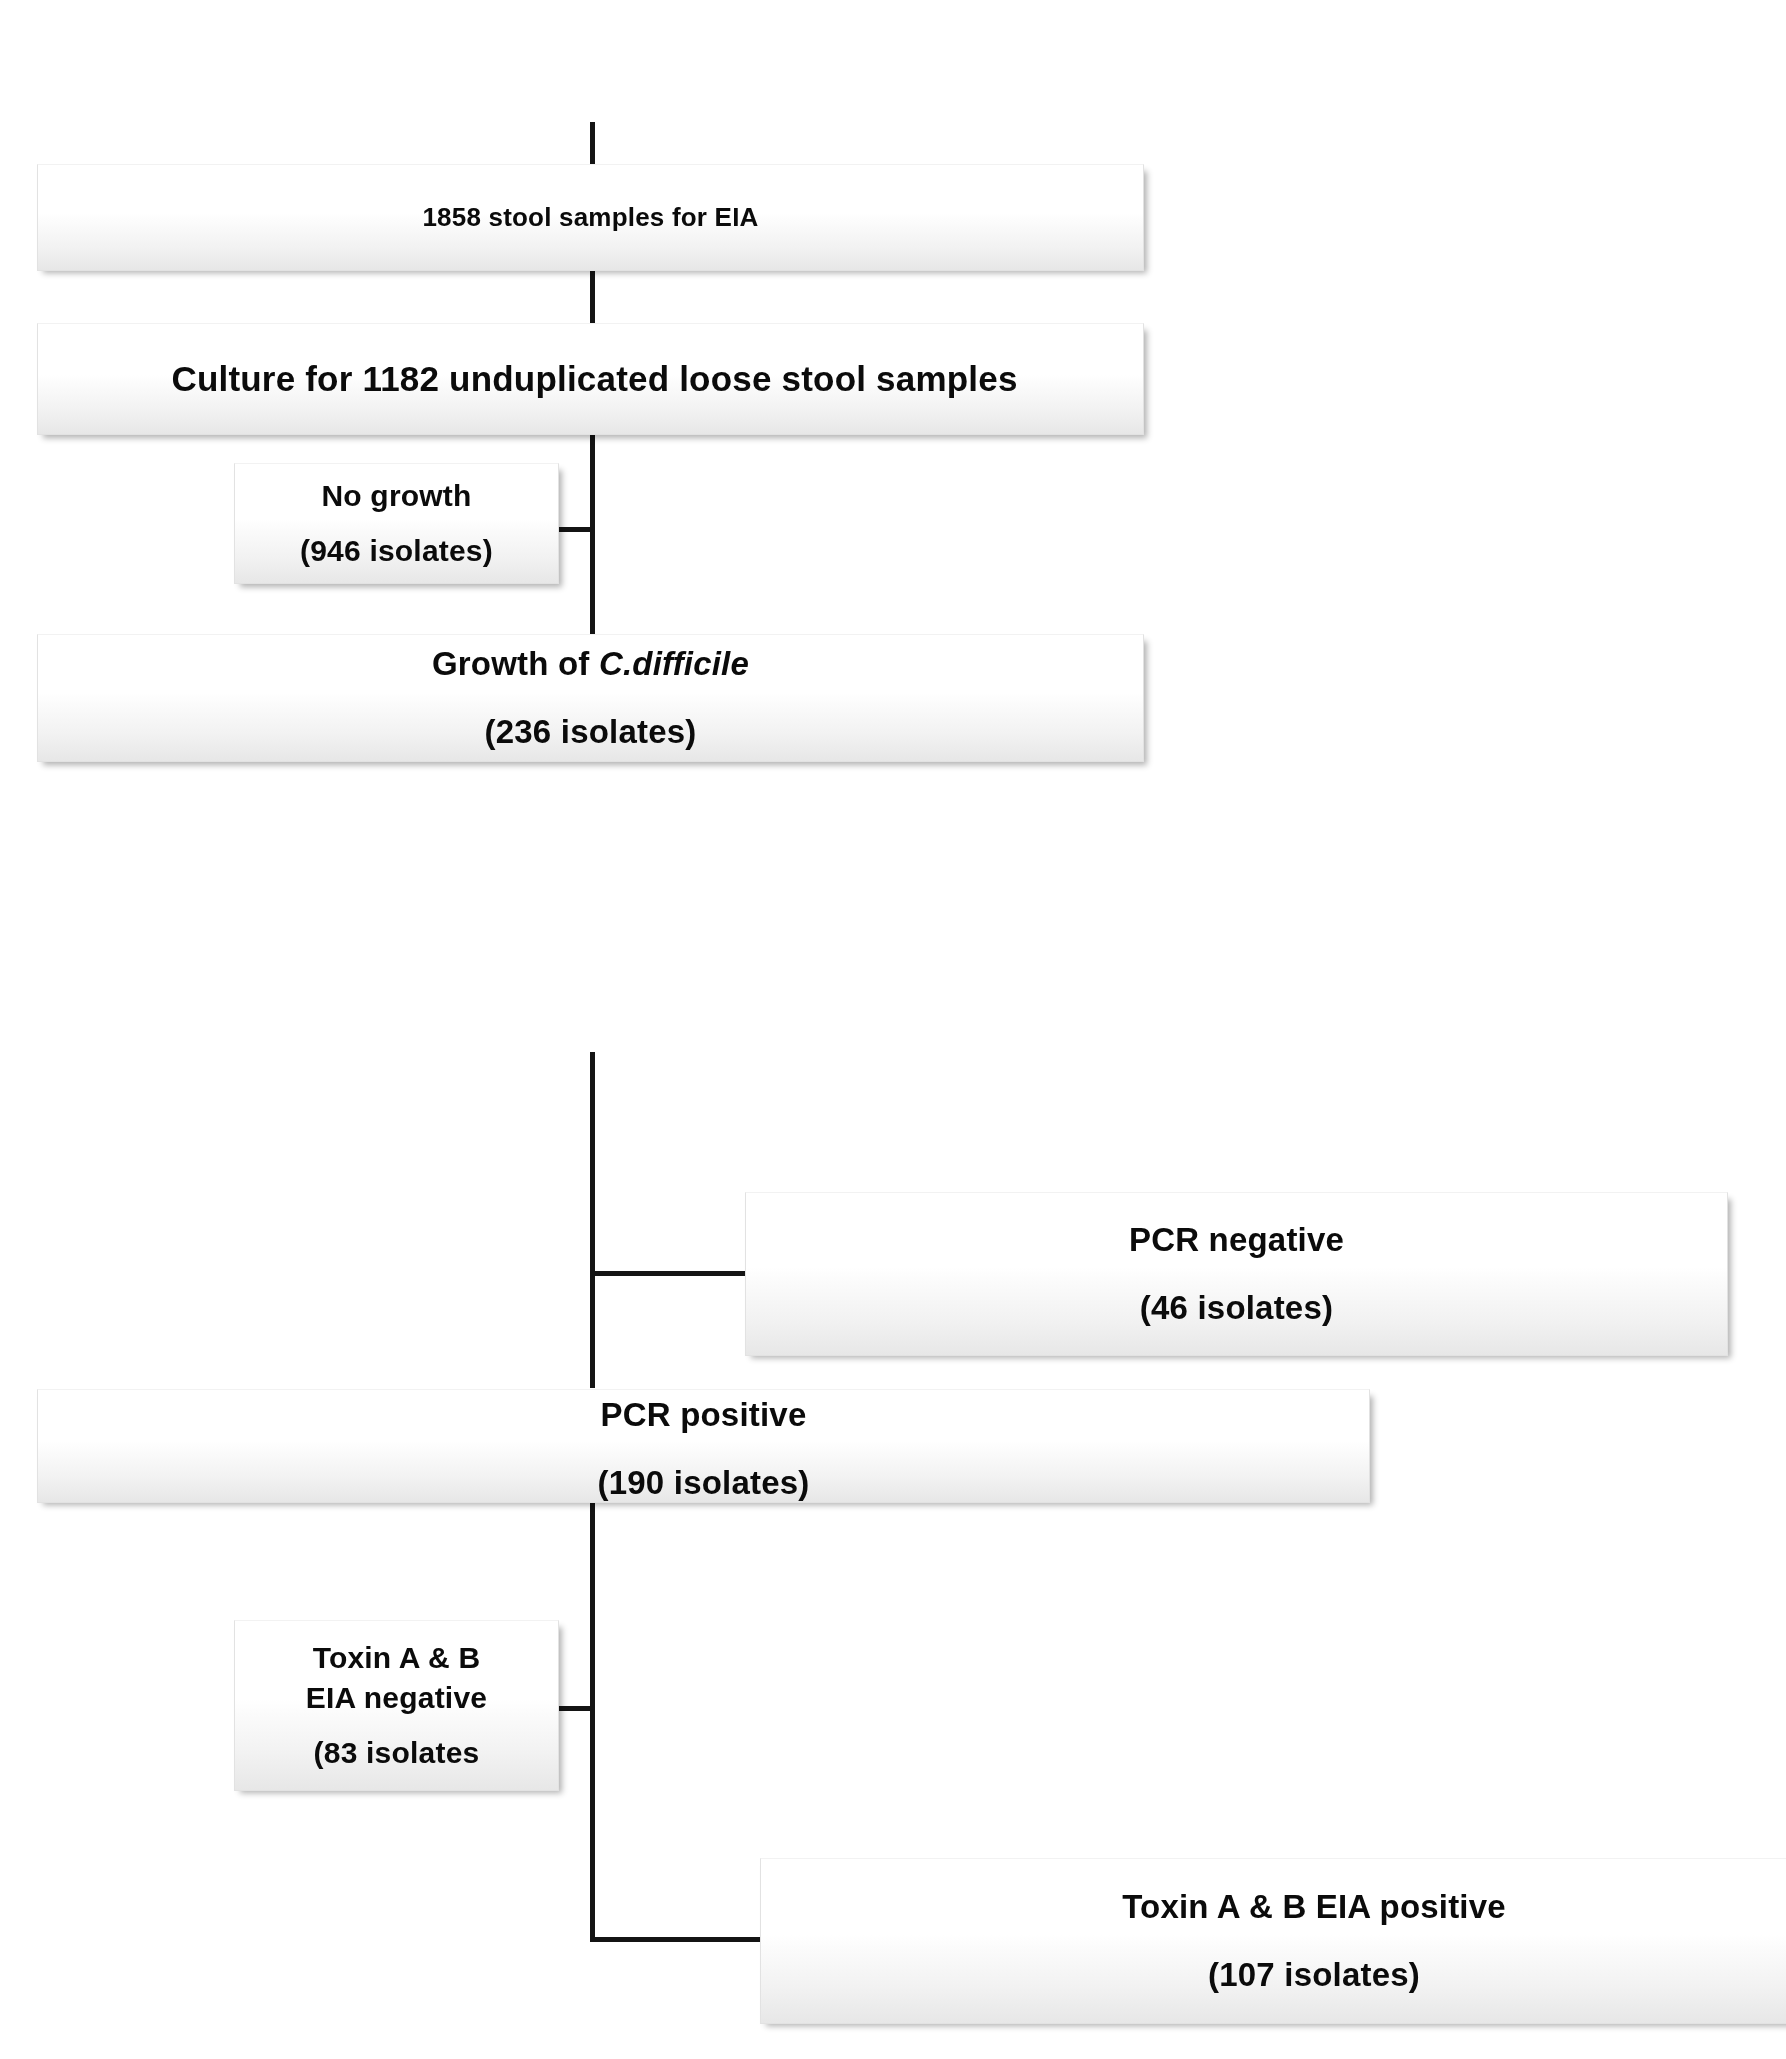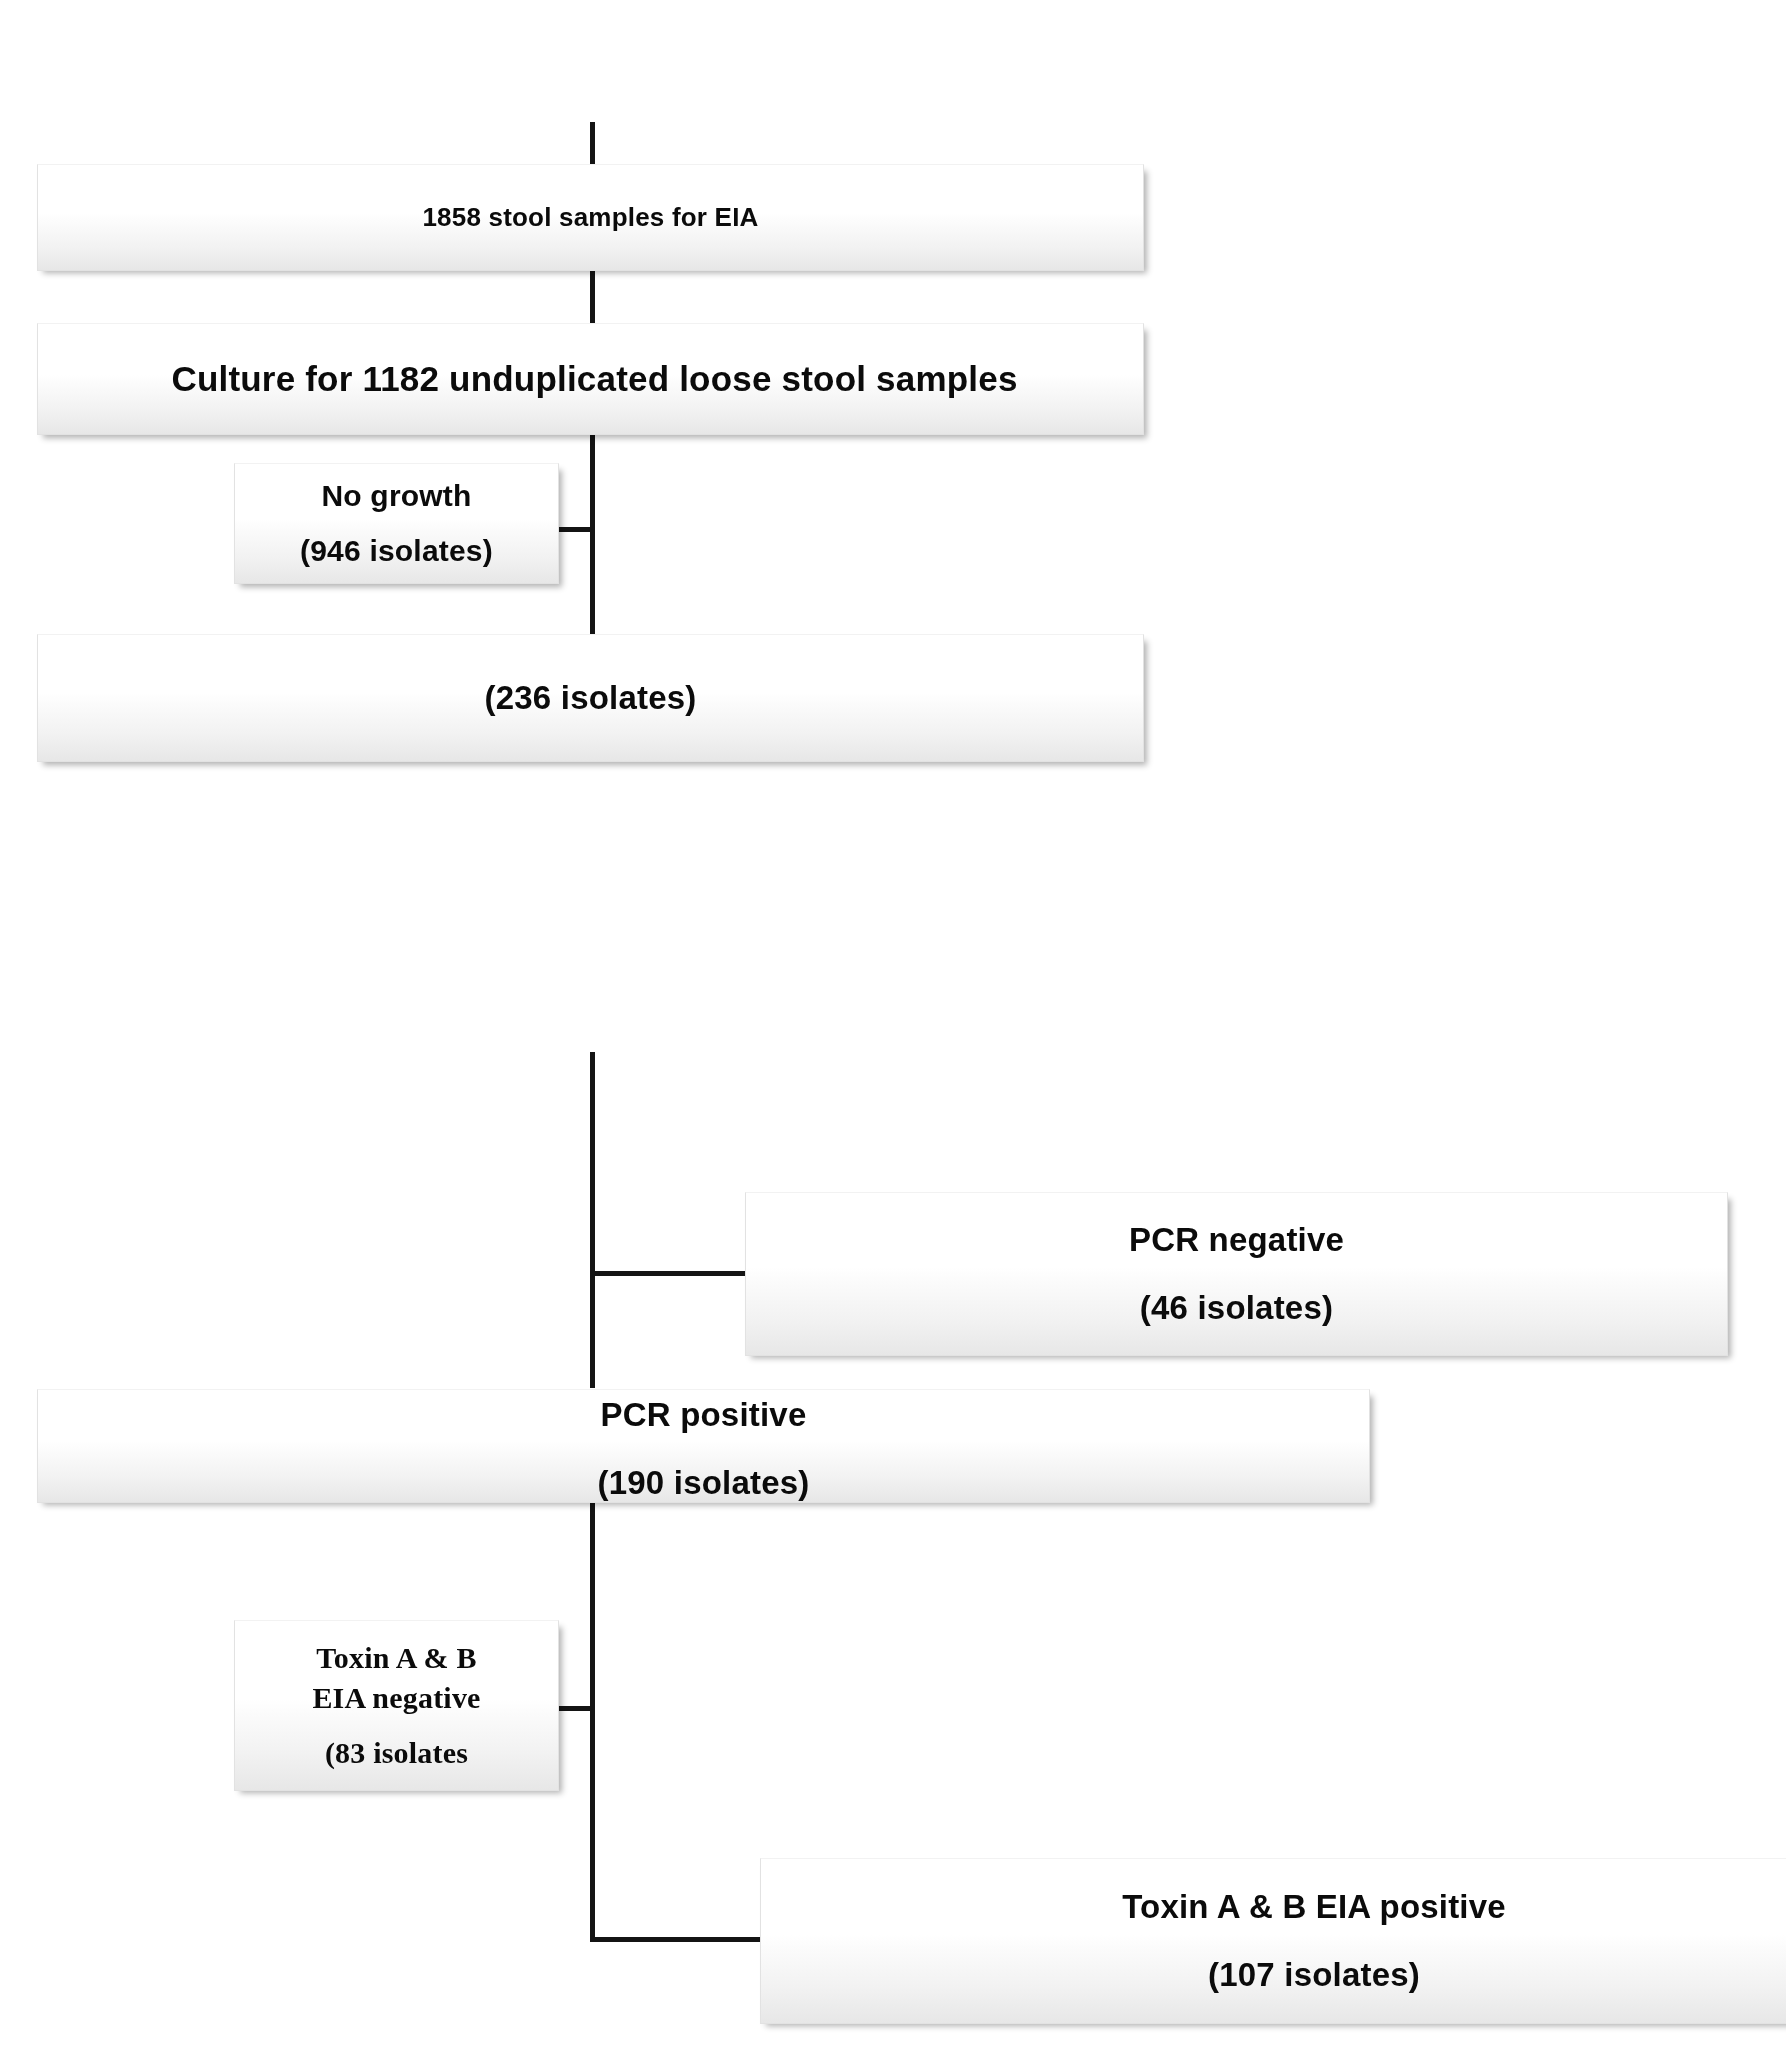--- a/index.html
+++ b/index.html
@@ -99,34 +99,35 @@
   <div class="node" style="left:37px; top:323px; width:1107px; height:112px; font-size:35px;padding-left:8px;">
     <span class="line">Culture for 1182 unduplicated loose stool samples</span>
   </div>
 
   <div class="node tight" style="left:234px; top:463px; width:325px; height:121px; font-size:30px;">
     <span class="line">No growth</span>
     <span class="line gap">(946 isolates)</span>
   </div>
 
   <div class="node two-line" style="left:37px; top:634px; width:1107px; height:128px; font-size:33px;">
+    <span class="line"><span>Growth of </span><span class="sci">C.difficile</span></span>
     <span class="line">(236 isolates)</span>
   </div>
 
   <div class="node two-line" style="left:745px; top:1192px; width:983px; height:164px; font-size:33px;">
     <span class="line">PCR negative</span>
     <span class="line">(46 isolates)</span>
   </div>
 
   <div class="node two-line" style="left:37px; top:1389px; width:1333px; height:114px; font-size:33px;justify-content:flex-end;">
     <span class="line">PCR positive</span>
     <span class="line">(190 isolates)</span>
   </div>
 
-  <div class="node tight" style="left:234px; top:1620px; width:325px; height:171px; font-size:30px;font-family:Liberation Serif, serif;">
+  <div class="node tight" style="left:234px; top:1620px; width:325px; height:171px; font-size:30px;">
     <span class="line">Toxin A &amp; B</span>
     <span class="line">EIA negative</span>
     <span class="line gap">(83 isolates</span>
   </div>
 
   <div class="node two-line" style="left:760px; top:1858px; width:1108px; height:166px; font-size:33px;">
     <span class="line">Toxin A &amp; B EIA positive</span>
     <span class="line">(107 isolates)</span>
   </div>
 

